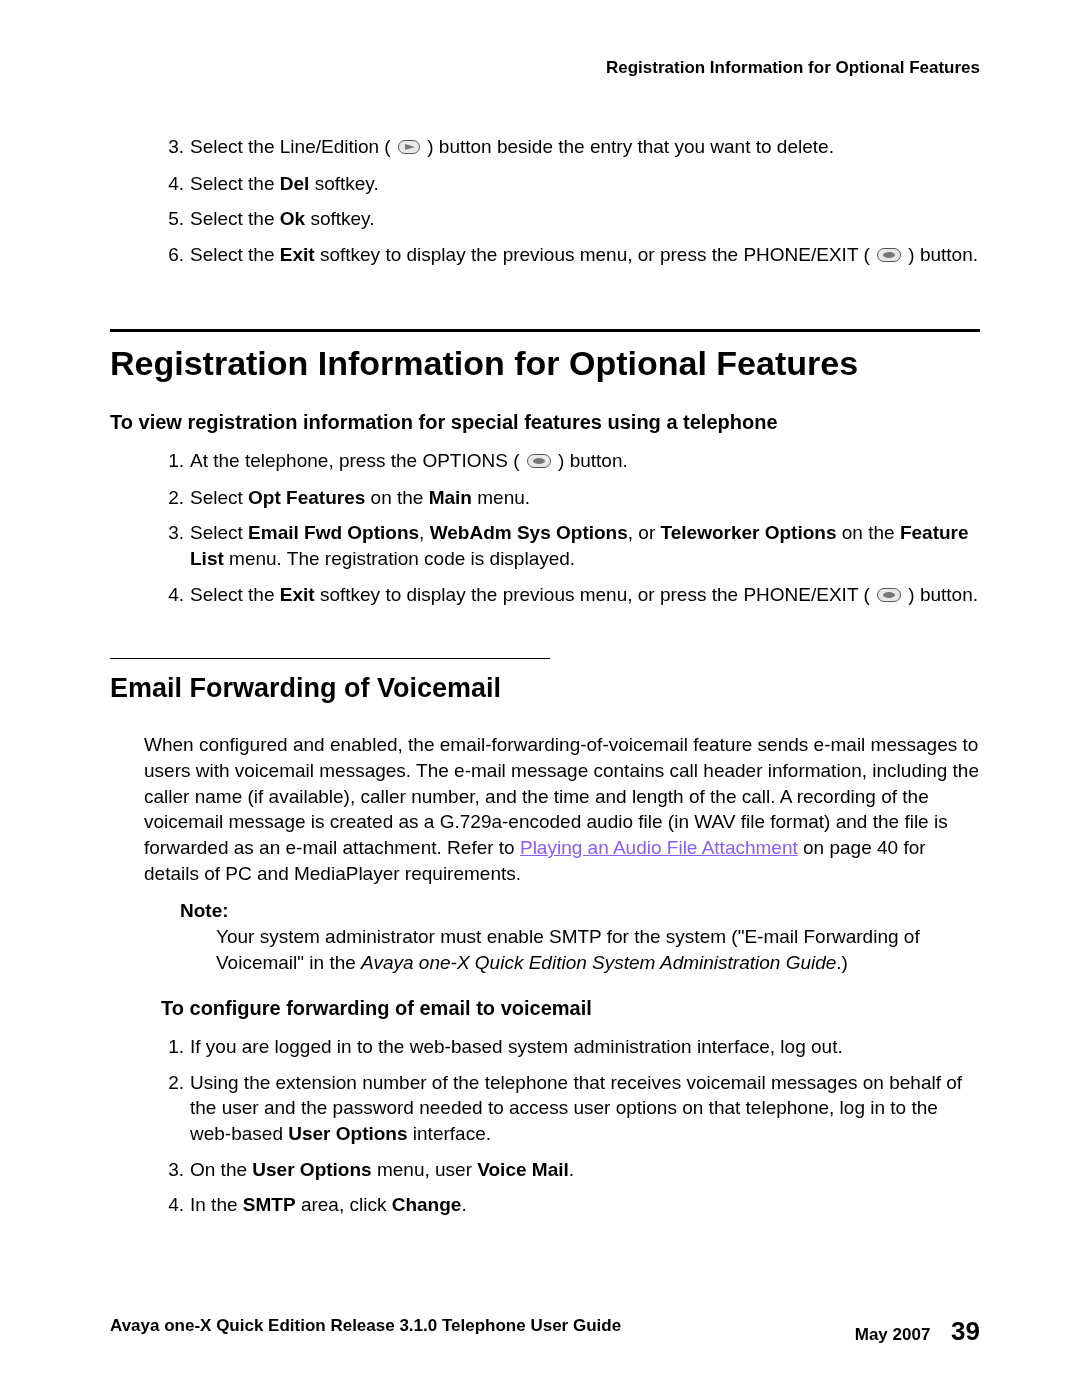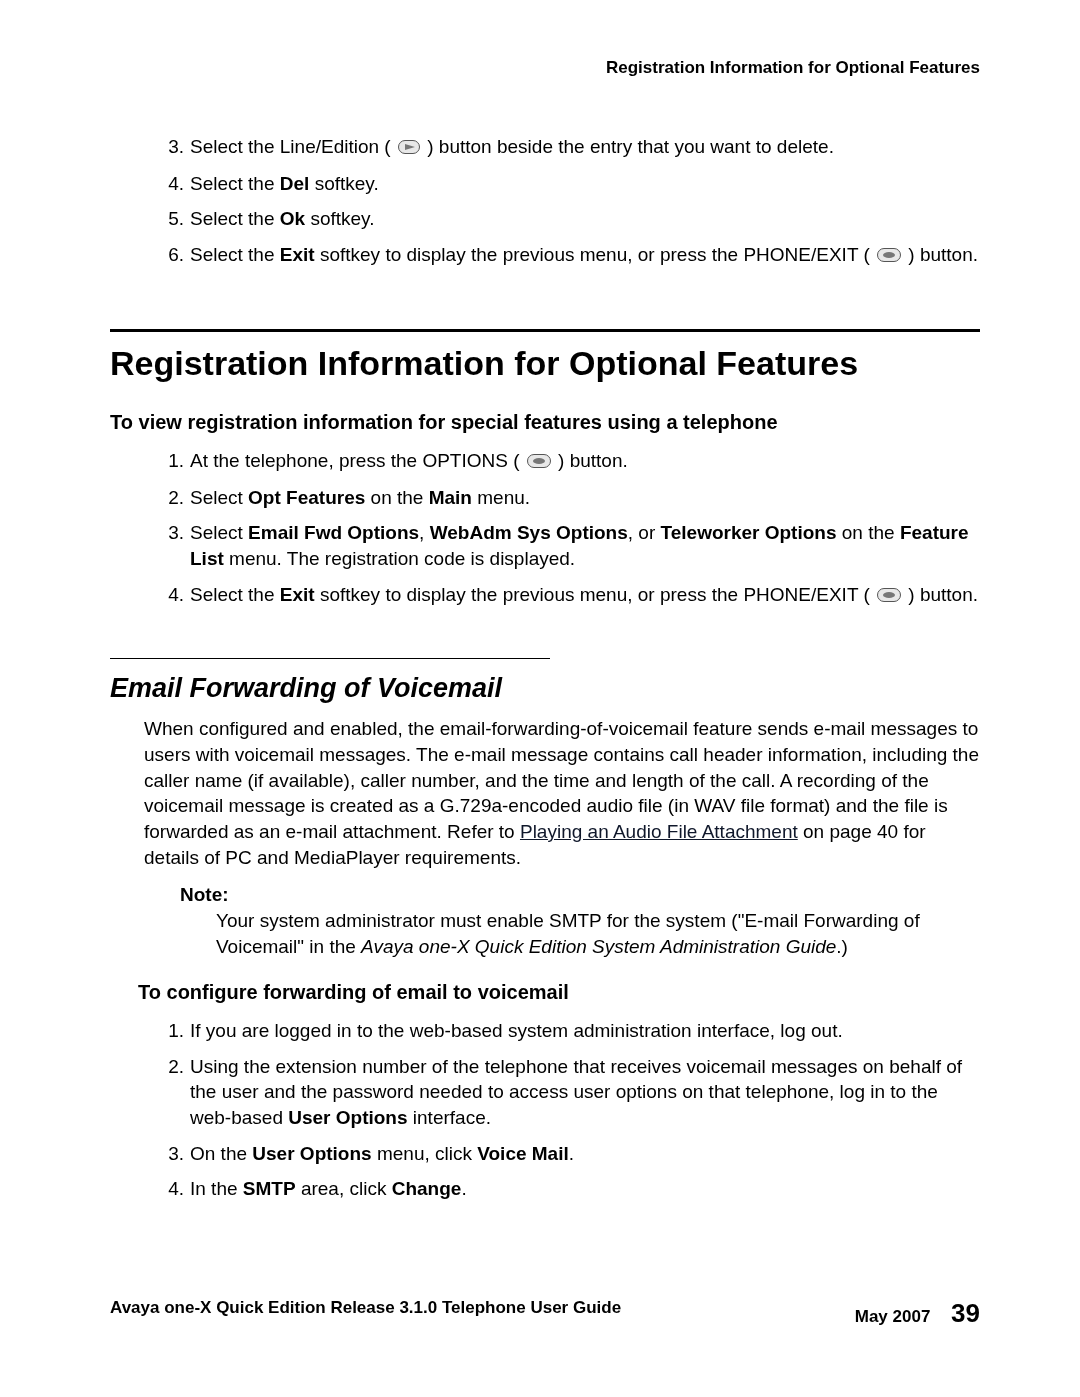--- a/index.html
+++ b/index.html
@@ -59,22 +59,21 @@
   }
   .hr-thin {
     border: 0;
     border-top: 1px solid #000;
     width: 440px;
     margin: 50px 0 14px 0;
   }
   h2.subsection {
     font-size: 27px;
     font-weight: bold;
-    margin: 0 0 12px 0;
-    font-style: italic;
+    margin: 0 0 28px 0;
   }
   .body-text {
     font-size: 19px;
     line-height: 1.35;
     margin: 0 0 12px 34px;
   }
   .note-block {
     margin: 0 0 22px 70px;
     font-size: 19px;
     line-height: 1.35;
@@ -82,30 +81,30 @@
   .note-label {
     font-weight: bold;
     display: block;
     margin-bottom: 0px;
   }
   .note-text {
     margin-left: 36px;
     display: block;
   }
   .link {
-    color: #0f172a;
+    color: #8b5cf6;
     text-decoration: underline;
   }
   .italic {
     font-style: italic;
     text-align: right;
   }
   .footer {
     position: absolute;
-    bottom: 68px;
+    bottom: 50px;
     left: 110px;
     right: 100px;
     font-size: 17px;
     display: flex;
     justify-content: space-between;
   }
   .footer-left {
     font-weight: bold;
   }
   .footer-right {
@@ -210,34 +209,34 @@
     <span>When configured and enabled, the email-forwarding-of-voicemail feature sends e-mail messages to users with voicemail messages. The e-mail message contains call header information, including the caller name (if available), caller number, and the time and length of the call. A recording of the voicemail message is created as a G.729a-encoded audio file (in WAV file format) and the file is forwarded as an e-mail attachment. Refer to </span><a class="link">Playing an Audio File Attachment</a><span> on page 40 for details of PC and MediaPlayer requirements.</span>
   </p>
 
   <div class="note-block">
     <span class="note-label">Note:</span>
     <span class="note-text">
       <span>Your system administrator must enable SMTP for the system ("E-mail Forwarding of Voicemail" in the </span><span class="italic">Avaya one-X Quick Edition System Administration Guide</span><span>.)</span>
     </span>
   </div>
 
-  <div class="subheading" style="margin-left:28px;">To configure forwarding of email to voicemail</div>
+  <div class="subheading" style="margin-left:51px;">To configure forwarding of email to voicemail</div>
 
   <ol class="steps">
     <li>
       <span class="num">1.</span>
       <span>If you are logged in to the web-based system administration interface, log out.</span>
     </li>
     <li>
       <span class="num">2.</span>
       <span>Using the extension number of the telephone that receives voicemail messages on behalf of the user and the password needed to access user options on that telephone, log in to the web-based </span><span class="b">User Options</span><span> interface.</span>
     </li>
     <li>
       <span class="num">3.</span>
-      <span>On the </span><span class="b">User Options</span><span> menu, click </span><span class="b">Voice Mail</span><span>.</span>
+      <span>On the </span><span class="b">User Options</span><span> menu, user </span><span class="b">Voice Mail</span><span>.</span>
     </li>
     <li>
       <span class="num">4.</span>
       <span>In the </span><span class="b">SMTP</span><span> area, click </span><span class="b">Change</span><span>.</span>
     </li>
   </ol>
 
   <div class="footer">
     <div class="footer-left">Avaya one-X Quick Edition Release 3.1.0 Telephone User Guide</div>
     <div class="footer-right">

